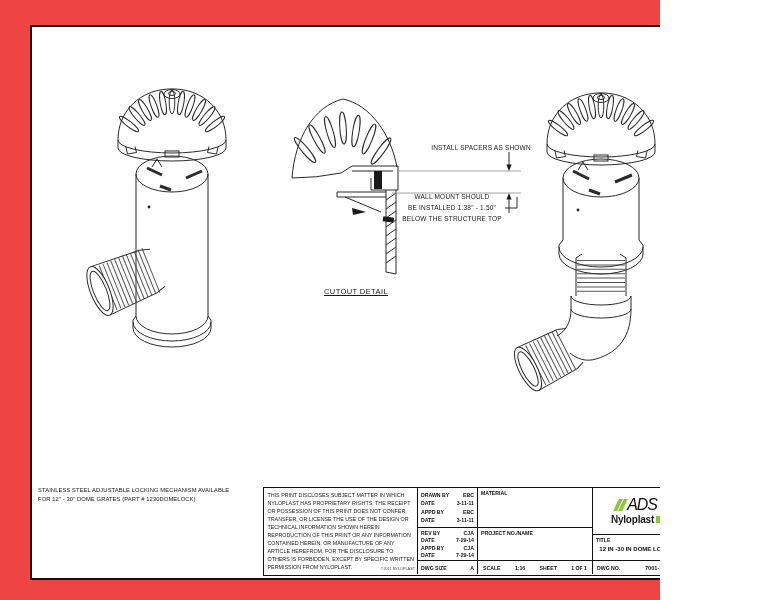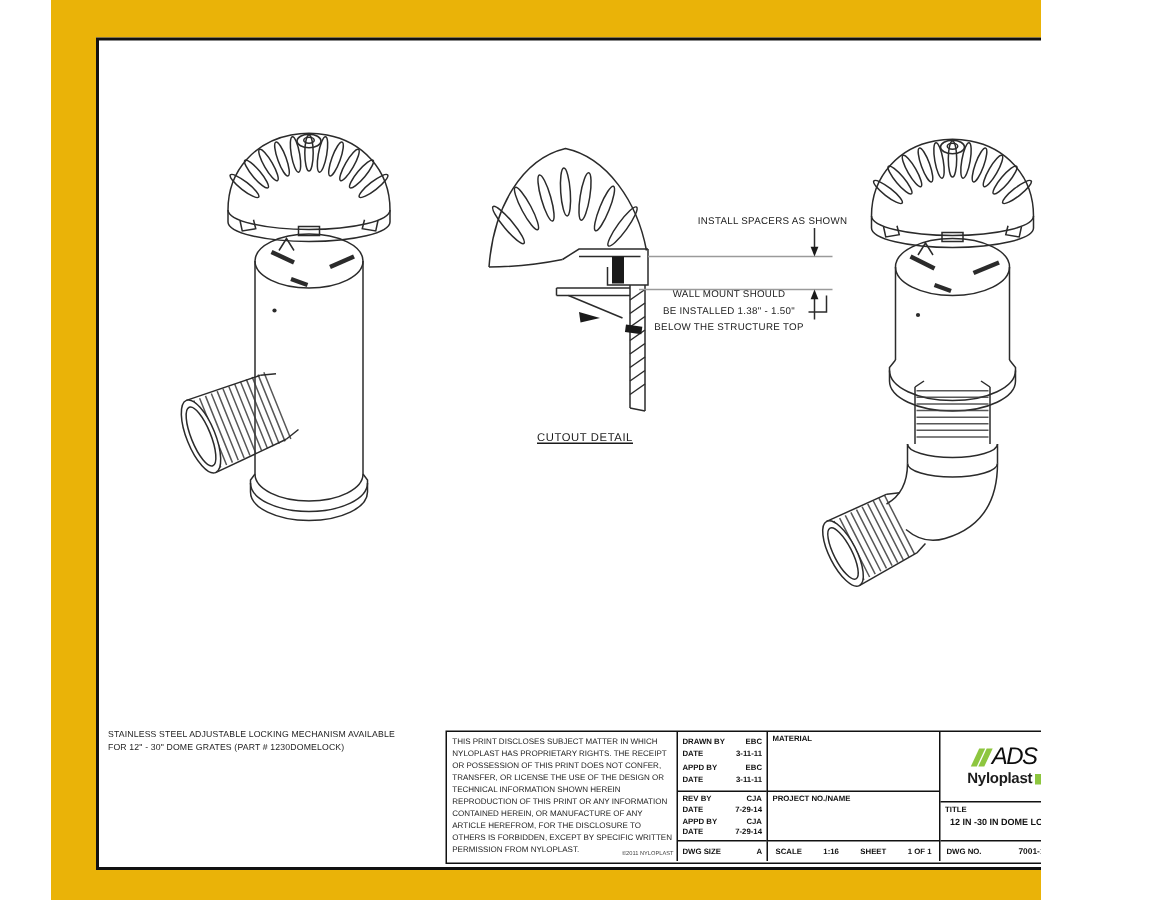--- a/index.html
+++ b/index.html
@@ -1,17 +1,17 @@
 <!DOCTYPE html>
 <html><head>
 <meta charset="utf-8">
 <style>
   html,body{margin:0;padding:0;background:#fff;}
   body{font-family:"Liberation Sans", sans-serif; -webkit-text-size-adjust:none;}
-  #canvas{position:relative;width:660px;height:600px;background:#eab308;overflow:hidden;margin-left:34px;}
+  #canvas{position:relative;width:660px;height:600px;background:#ef4444;overflow:hidden;}
   #sheet-border{position:absolute;left:30px;top:25px;width:714px;height:551px;border:2px solid #111;background:#fff;}
   svg{position:absolute;left:0;top:0;}
   .ann{position:absolute;color:#222;font-size:6.5px;letter-spacing:.2px;text-align:center;white-space:nowrap;transform:translateX(-50%);line-height:10.8px;}
   .cutlabel{position:absolute;color:#1a1a1a;font-size:7.5px;letter-spacing:.4px;transform:translateX(-50%);text-decoration:underline;white-space:nowrap;}
   .note{position:absolute;left:38px;top:486px;color:#222;font-size:5.8px;line-height:9.4px;letter-spacing:.1px;white-space:nowrap;}
   
   #tblock{position:absolute;left:263px;top:487px;width:481px;height:89px;border:1.5px solid #111;box-sizing:border-box;background:#fff;color:#111;}
   .cell{position:absolute;box-sizing:border-box;}
   .disc{left:0;top:0;width:154px;height:86px;border-right:1.5px solid #111;padding:2.5px 3px 2px 3.5px;font-size:5.35px;line-height:8.1px;color:#1c1c1c;}
   .copyright{position:absolute;right:2px;bottom:1px;font-size:3.8px;color:#444;letter-spacing:0;}

